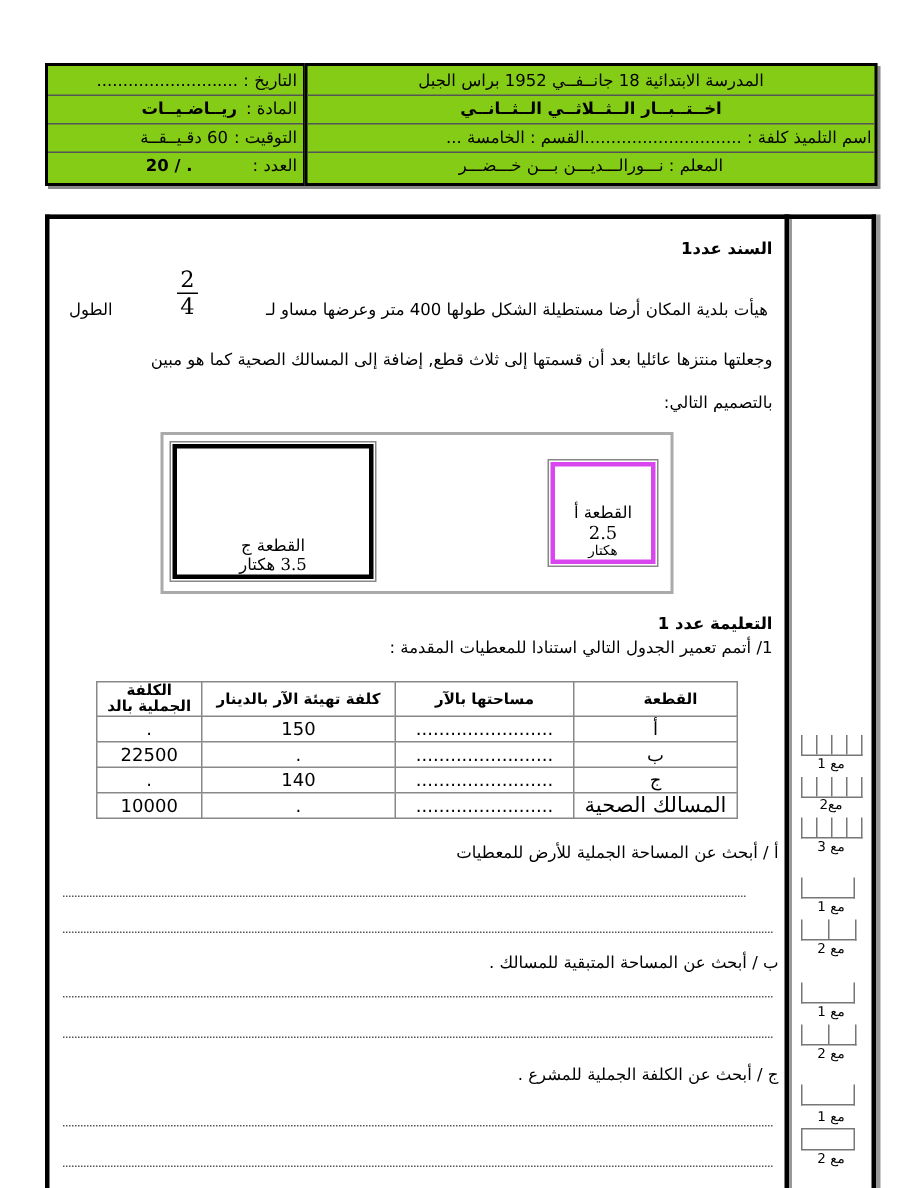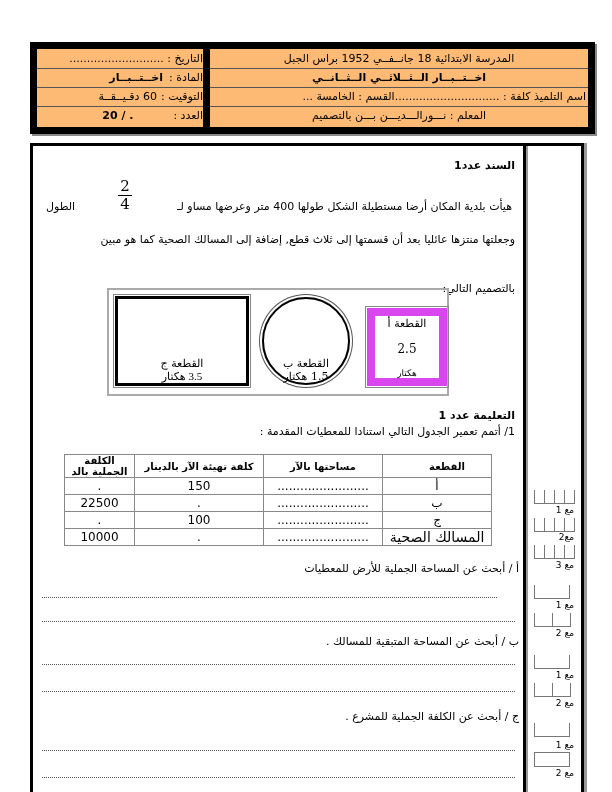--- a/index.html
+++ b/index.html
@@ -3,21 +3,21 @@
 <meta charset="utf-8">
 <style>
   html, body { margin: 0; padding: 0; }
   body {
     width: 612px; height: 792px; background: #ffffff; position: relative; overflow: hidden;
     font-family: "DejaVu Sans", sans-serif; color: #000;
   }
   .abs { position: absolute; }
   
   .hbox {
-    position: absolute; border: 7px solid #000000; box-shadow: 2px 2px 0 #888; background: #fdba74;
+    position: absolute; border: 2px solid #000000; box-shadow: 2px 2px 0 #888; background: #84cc16;
   }
   .hrow {
     position: absolute; left: 0; right: 0; border-bottom: 1px solid #555;
     font-size: 11px; direction: rtl; white-space: nowrap; overflow: hidden;
     display: flex; align-items: center;
   }
   .hrow:last-child { border-bottom: none; }
   .bold { font-weight: bold; }
   
   .main-frame {
@@ -47,32 +47,32 @@
   table.grid td, table.grid th {
     border: 1px solid #888; height: 16px; padding: 0 4px; text-align: center;
   }
   table.grid th { font-size: 10px; font-weight: bold; height: 16px; }
   .grade {
     position: absolute; left: 534px; display: flex; border-left: 1px solid #777; border-right: 1px solid #777;
     border-bottom: 1px solid #777;
   }
   .grade span { display: block; width: 9px; height: 13px; border-right: 1px solid #777; }
   .grade span:last-child { border-right: none; }
-  .glabel { position: absolute; font-size: 9px; direction: rtl; width: 40px; left: 534px; }
+  .glabel { position: absolute; font-size: 9px; direction: rtl; width: 40px; left: 534px; text-align: center; }
 </style>
 </head>
 <body>
 
 <div class="hbox" style="left:30px; top:42px; width:170px; height:78px;">
   <div class="hrow" style="top:0; height:19px; padding-right:4px;">
     <span>التاريخ : ...........................</span>
   </div>
   <div class="hrow" style="top:19px; height:19px; padding-right:4px;">
     <span>المادة :</span>
-    <span class="bold" style="margin-right:6px;">اخــتــبــار</span>
+    <span class="bold" style="margin-right:6px;">ريــاضـيــات</span>
   </div>
   <div class="hrow" style="top:38px; height:19px; padding-right:4px;">
     <span>التوقيت :</span>
     <span style="margin-right:4px;">60 دقـيــقــة</span>
   </div>
   <div class="hrow" style="top:57px; height:19px; padding-right:4px;">
     <span>العدد :</span>
     <span class="bold" style="margin-right:40px;">. / 20</span>
   </div>
 </div>
@@ -81,48 +81,44 @@
   <div class="hrow" style="top:0; height:19px; justify-content:center;">
     <span>المدرسة الابتدائية 18 جانــفــي 1952 براس الجبل</span>
   </div>
   <div class="hrow" style="top:19px; height:19px; justify-content:center;">
     <span class="bold">اخــتــبــار الــثــلاثــي الــثــانــي</span>
   </div>
   <div class="hrow" style="top:38px; height:19px; padding-right:2px;">
     <span>اسم التلميذ كلفة : ..............................القسم : الخامسة ...</span>
   </div>
   <div class="hrow" style="top:57px; height:19px; justify-content:center;">
-    <span>المعلم : نـــورالـــديـــن بـــن بالتصميم</span>
+    <span>المعلم : نـــورالـــديـــن بـــن خـــضـــر</span>
   </div>
 </div>
 
 <div class="main-frame"></div>
 <div class="side-col"></div>
 
 <div class="txt bold" style="right:97px; top:159px;">السند عدد1</div>
 
 <div class="abs" style="left:118px; top:178px; width:14px; text-align:center; font-family:'DejaVu Serif',serif; font-size:15px; line-height:17px;">
   <div>2</div>
   <div style="border-top:1px solid #000;">4</div>
 </div>
 <div class="txt" style="right:100px; top:200px;">هيأت بلدية المكان أرضا مستطيلة الشكل  طولها 400 متر وعرضها مساو لـ</div>
 <div class="txt" style="left:46px; top:200px;">الطول</div>
 <div class="txt" style="right:97px; top:233px;">وجعلتها منتزها عائليا بعد أن قسمتها إلى ثلاث قطع, إضافة إلى المسالك الصحية كما هو مبين</div>
-<div class="txt" style="right:97px; top:262px;margin-top:20px;">بالتصميم  التالي:</div>
+<div class="txt" style="right:97px; top:262px;">بالتصميم  التالي:</div>
 
 <div class="diagram">
   <div class="shape" style="left:6px; top:6px; width:128px; height:84px; border:3px solid #000; outline:1px solid #888; outline-offset:1px;">
     <span>القطعة  ج</span>
-    <span style="direction:rtl;font-family:Liberation Serif, serif;"><span>3.5</span> <span>هكتار</span></span>
-  </div>
-  <div class="shape" style="left:153px; top:7px; width:84px; height:84px; border:2px solid #000; border-radius:50%; box-shadow:0 0 0 2px #fff, 0 0 0 3px #555;">
-    <span>القطعة ب</span>
-    <span style="direction:rtl;"><span>1.5</span> <span>هكتار</span></span>
-  </div>
-  <div class="shape" style="left:258px; top:18px; width:64px; height:62px; border:8px solid #d946ef; outline:1px solid #888; outline-offset:1px;gap:12px;">
+    <span style="direction:rtl;"><span>3.5</span> <span>هكتار</span></span>
+  </div>
+  <div class="shape" style="left:258px; top:18px; width:64px; height:62px; border:3px solid #d946ef; outline:1px solid #888; outline-offset:1px;">
     <span>القطعة أ</span>
     <span style="font-size:12px;">2.5</span>
     <span style="font-size:9px;">هكتار</span>
   </div>
 </div>
 
 <div class="txt bold" style="right:97px; top:409px;">التعليمة عدد 1</div>
 <div class="txt" style="right:97px; top:425px;">1/ أتمم تعمير الجدول التالي استنادا للمعطيات المقدمة :</div>
 
 <table class="grid">
@@ -141,21 +137,21 @@
   </tr>
   <tr>
     <td>ب</td>
     <td>........................</td>
     <td>.</td>
     <td>22500</td>
   </tr>
   <tr>
     <td>ج</td>
     <td>........................</td>
-    <td>100</td>
+    <td>140</td>
     <td>.</td>
   </tr>
   <tr>
     <td style="font-size:14px;">المسالك الصحية</td>
     <td>........................</td>
     <td>.</td>
     <td>10000</td>
   </tr>
 </tbody>
   </table>

